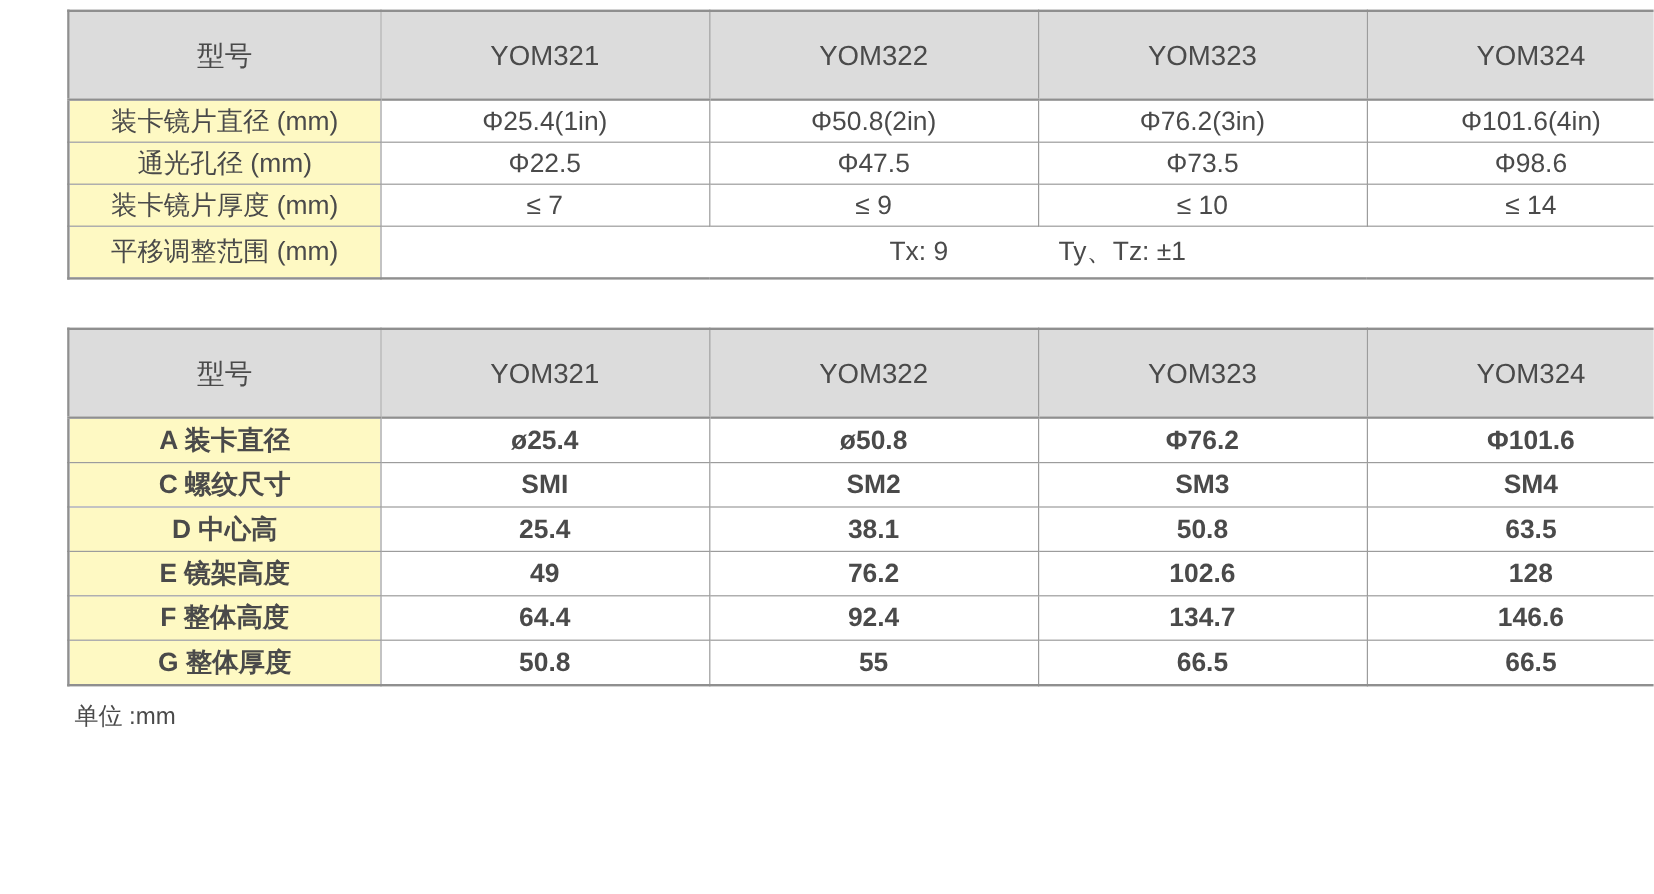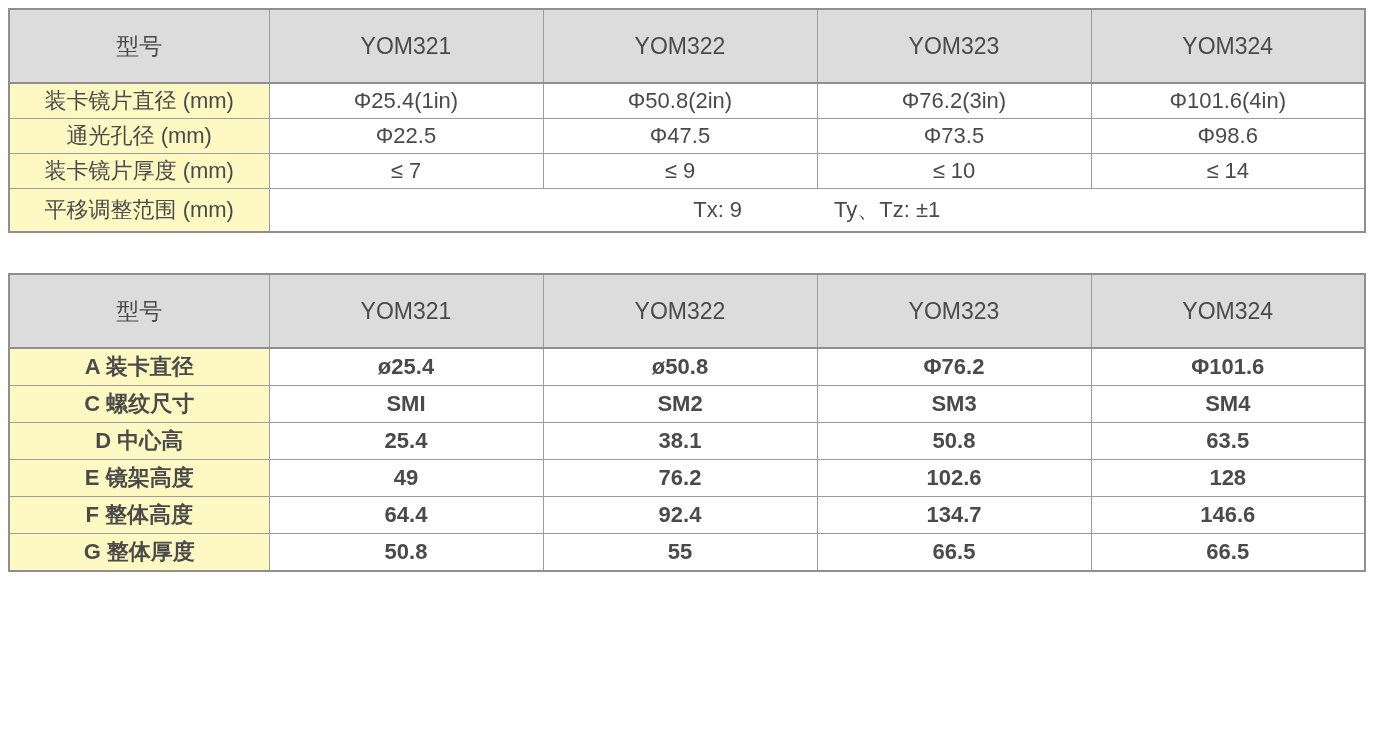--- a/index.html
+++ b/index.html
@@ -9,20 +9,21 @@
   }
   body {
     width: 1378px;
     height: 745px;
     font-family: "Liberation Sans", "DejaVu Sans", sans-serif;
     color: #4a4a4a;
     overflow: hidden;
   }
   .wrap {
     padding: 8px 4px 0 8px;
+    margin-left: 48px;
   }
   table.spec {
     border-collapse: collapse;
     table-layout: fixed;
     width: 1358px;
     border: 2px solid #8f8f8f;
     background: #ffffff;
   }
   table.spec th,
   table.spec td {
@@ -167,14 +168,15 @@
       <tr>
         <td class="label">G 整体厚度</td>
         <td>50.8</td>
         <td>55</td>
         <td>66.5</td>
         <td>66.5</td>
       </tr>
     </tbody>
   </table>
 
+  <div class="note">单位 :mm</div>
 
 </div>
 
 </body></html>

